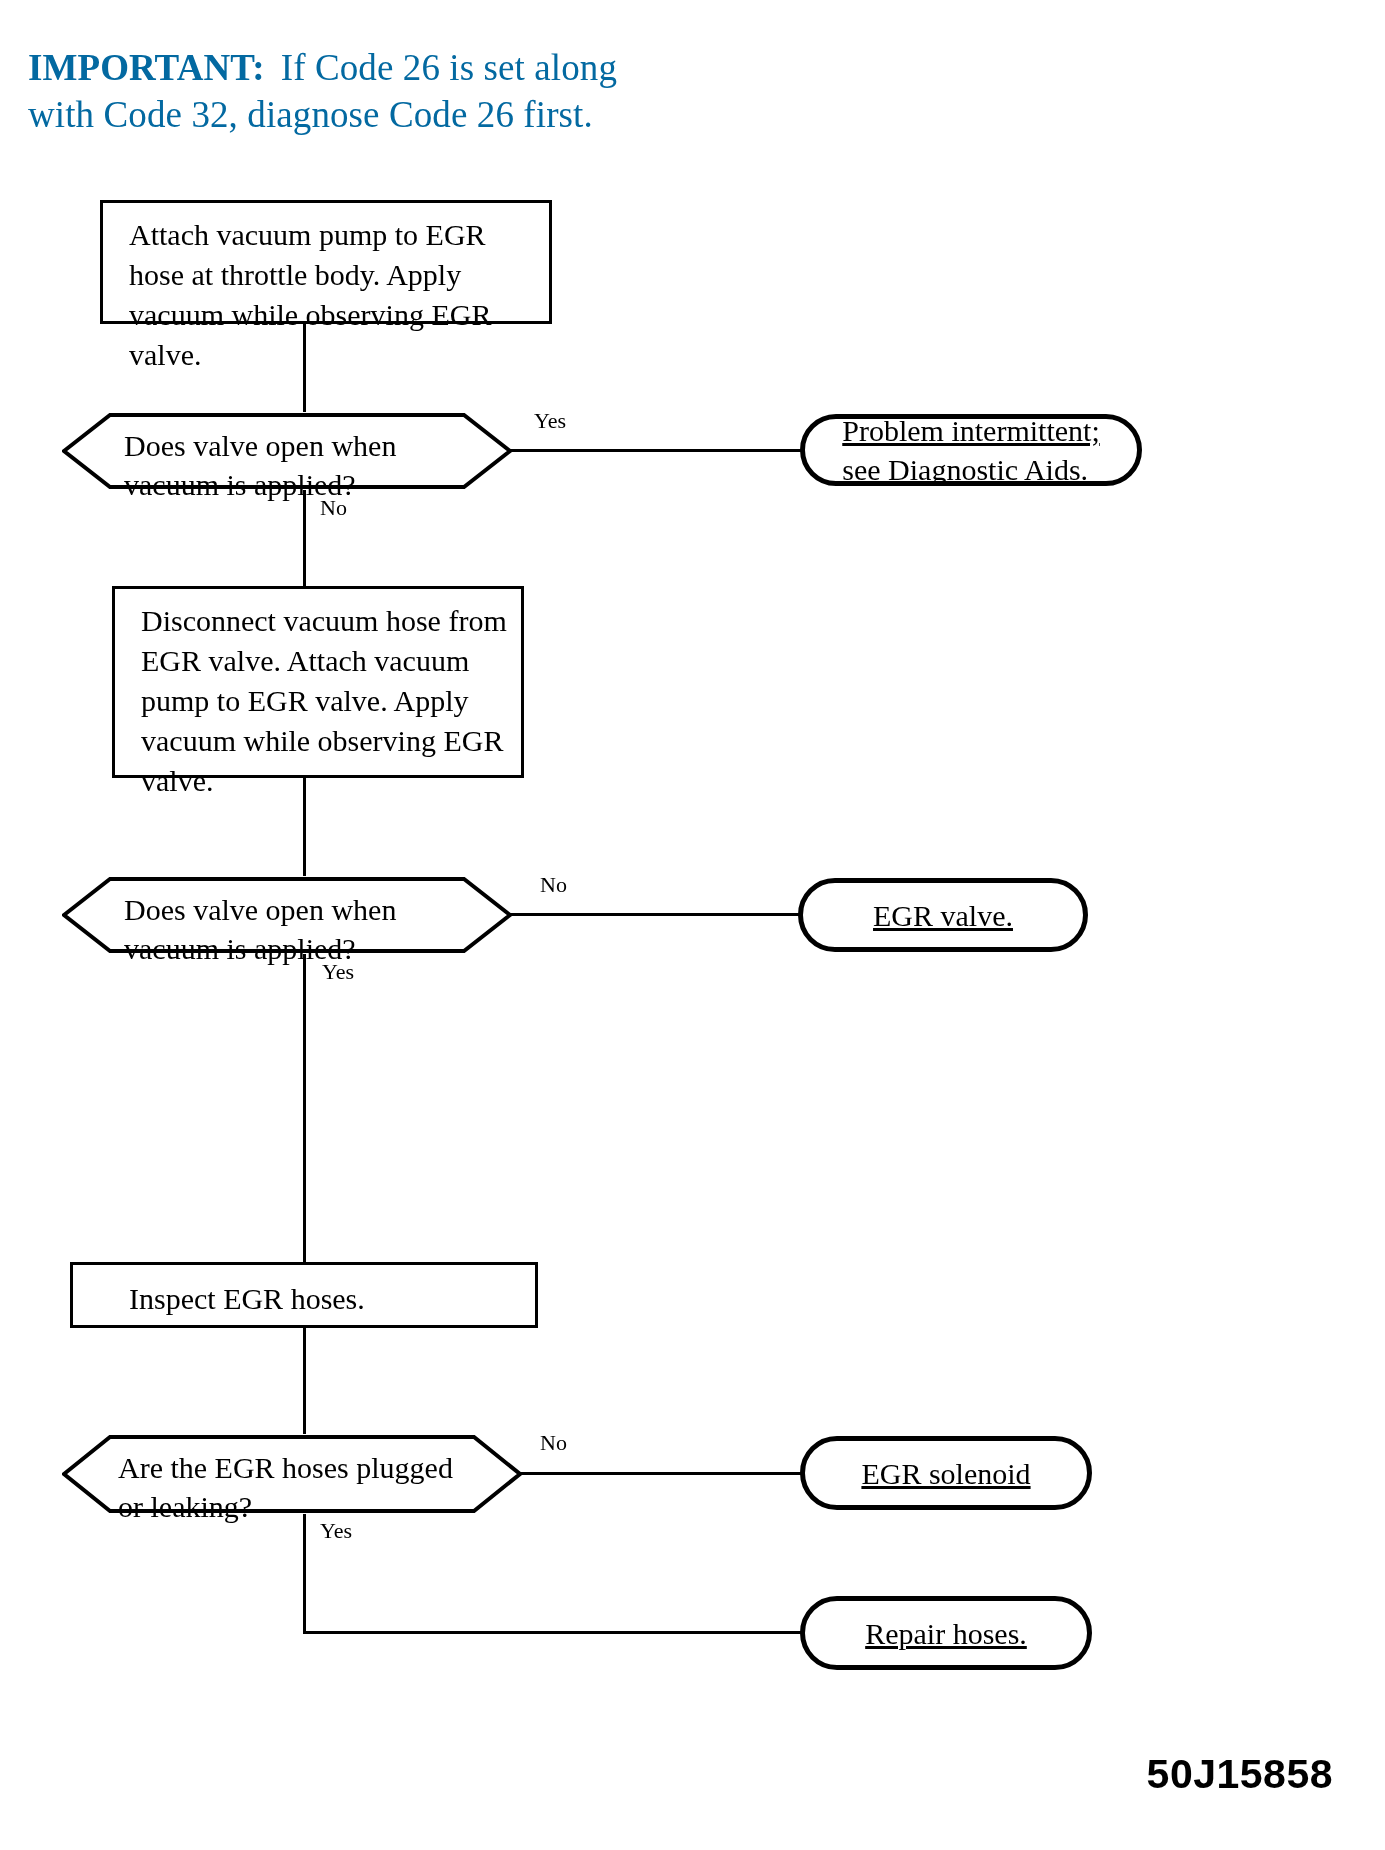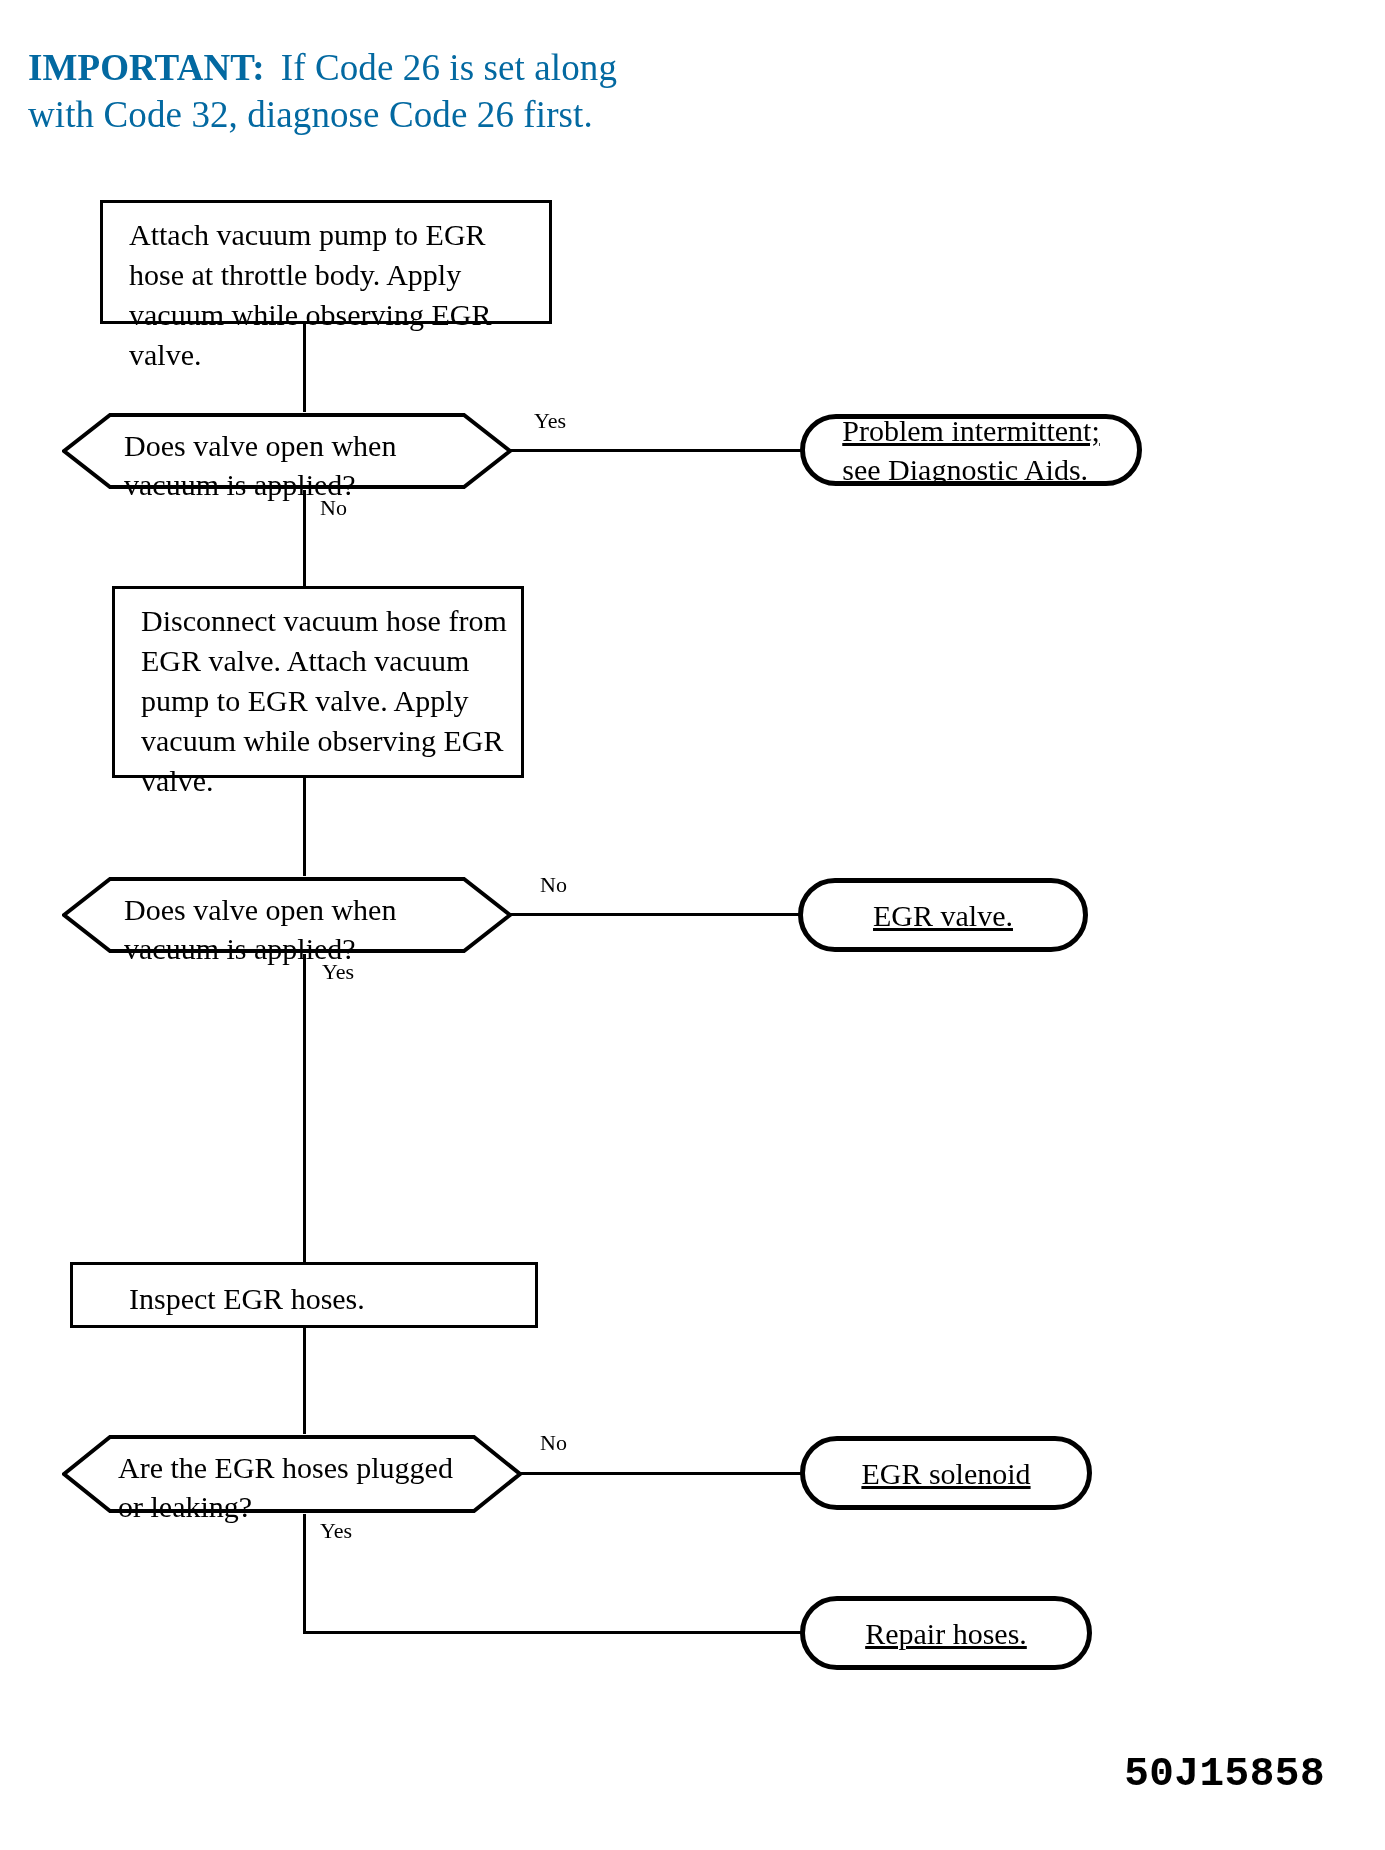--- a/index.html
+++ b/index.html
@@ -102,23 +102,23 @@
   .elabel {
     position: absolute;
     font-size: 22px;
     line-height: 1;
     color: #000;
   }
 
   
   .code {
     position: absolute;
-    right: 60px;
+    right: 52px;
     top: 1751px;
-    font-family: Liberation Mono, monospace;
+    font-family: Liberation Sans, sans-serif;
     font-weight: bold;
     font-size: 41px;
     letter-spacing: 0.5px;
     color: #000;
   }
 </style>
 </head>
 <body>
 
 <div id="page">

